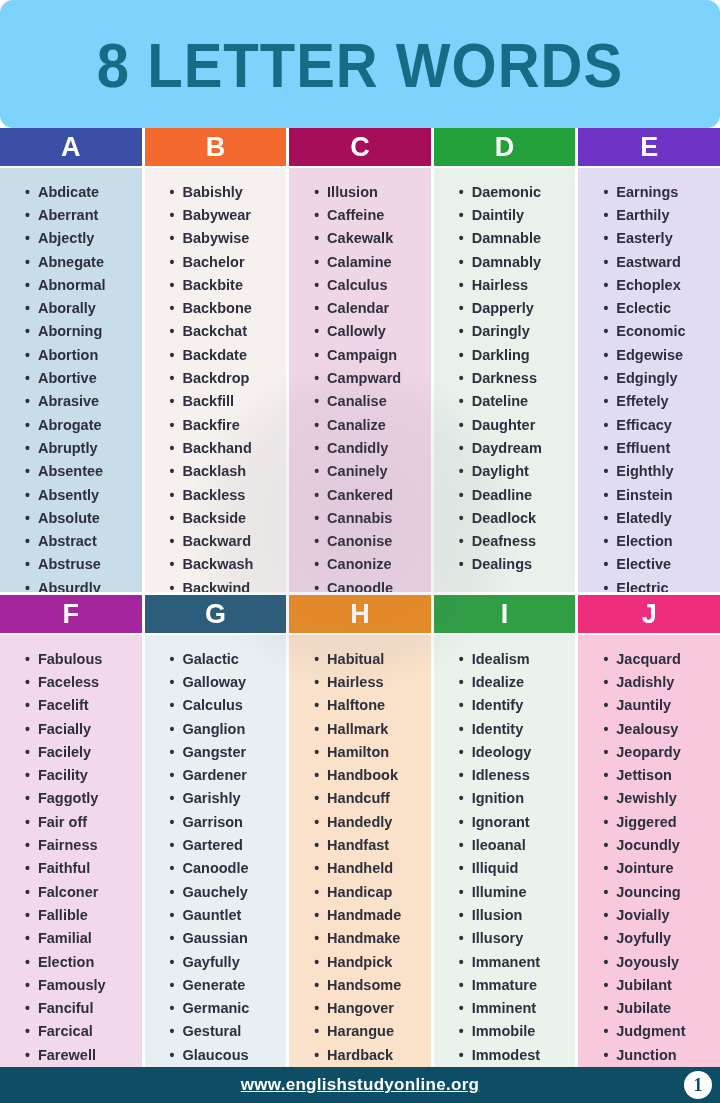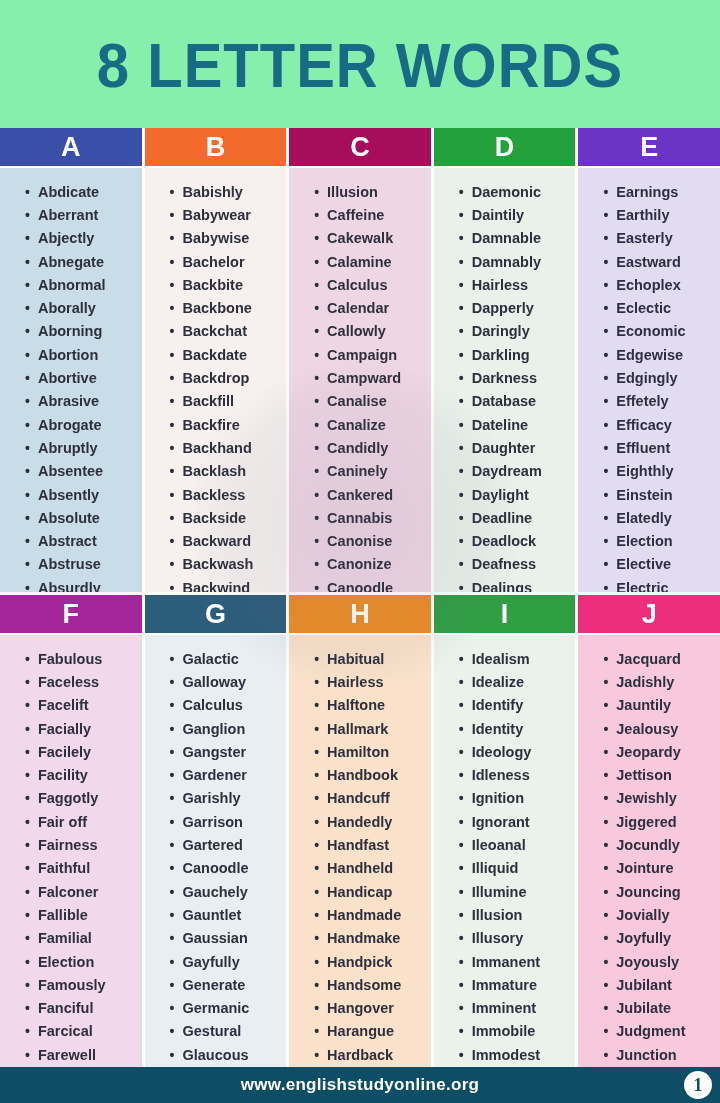--- a/index.html
+++ b/index.html
@@ -10,21 +10,22 @@
     position:relative;
     overflow:hidden;
     display:flex;
     flex-direction:column;
   }
   .title-area {
     height:128px;
     display:flex;
     align-items:center;
     justify-content:center;
-    background:#86efac;
+    background:#7dd3fc;
+    border-radius:13px;
   }
   .page-title {
     font-size:58px;
     font-weight:bold;
     letter-spacing:1px;
     color:#176b84;
     transform:scaleY(1.08);
   }
   .section { display:flex; flex-direction:column; }
   .header-row {
@@ -76,20 +77,21 @@
     display:flex;
     align-items:center;
     justify-content:center;
     position:relative;
   }
   .footer-url {
     color:#ffffff;
     font-weight:bold;
     font-size:17px;
     letter-spacing:0.3px;
+    text-decoration:underline;
   }
   .page-badge {
     position:absolute;
     right:8px;
     top:4px;
     width:28px;
     height:28px;
     border-radius:50%;
     background:#ffffff;
     color:#0d4e66;
@@ -388,24 +390,20 @@
           <li class="word-item">
             <span class="bullet">•</span>
             <span>Darkling</span>
           </li>
           <li class="word-item">
             <span class="bullet">•</span>
             <span>Darkness</span>
           </li>
           <li class="word-item">
             <span class="bullet">•</span>
-            <span>Database</span>
-          </li>
-          <li class="word-item">
-            <span class="bullet">•</span>
             <span>Dateline</span>
           </li>
           <li class="word-item">
             <span class="bullet">•</span>
             <span>Daughter</span>
           </li>
           <li class="word-item">
             <span class="bullet">•</span>
             <span>Daydream</span>
           </li>

